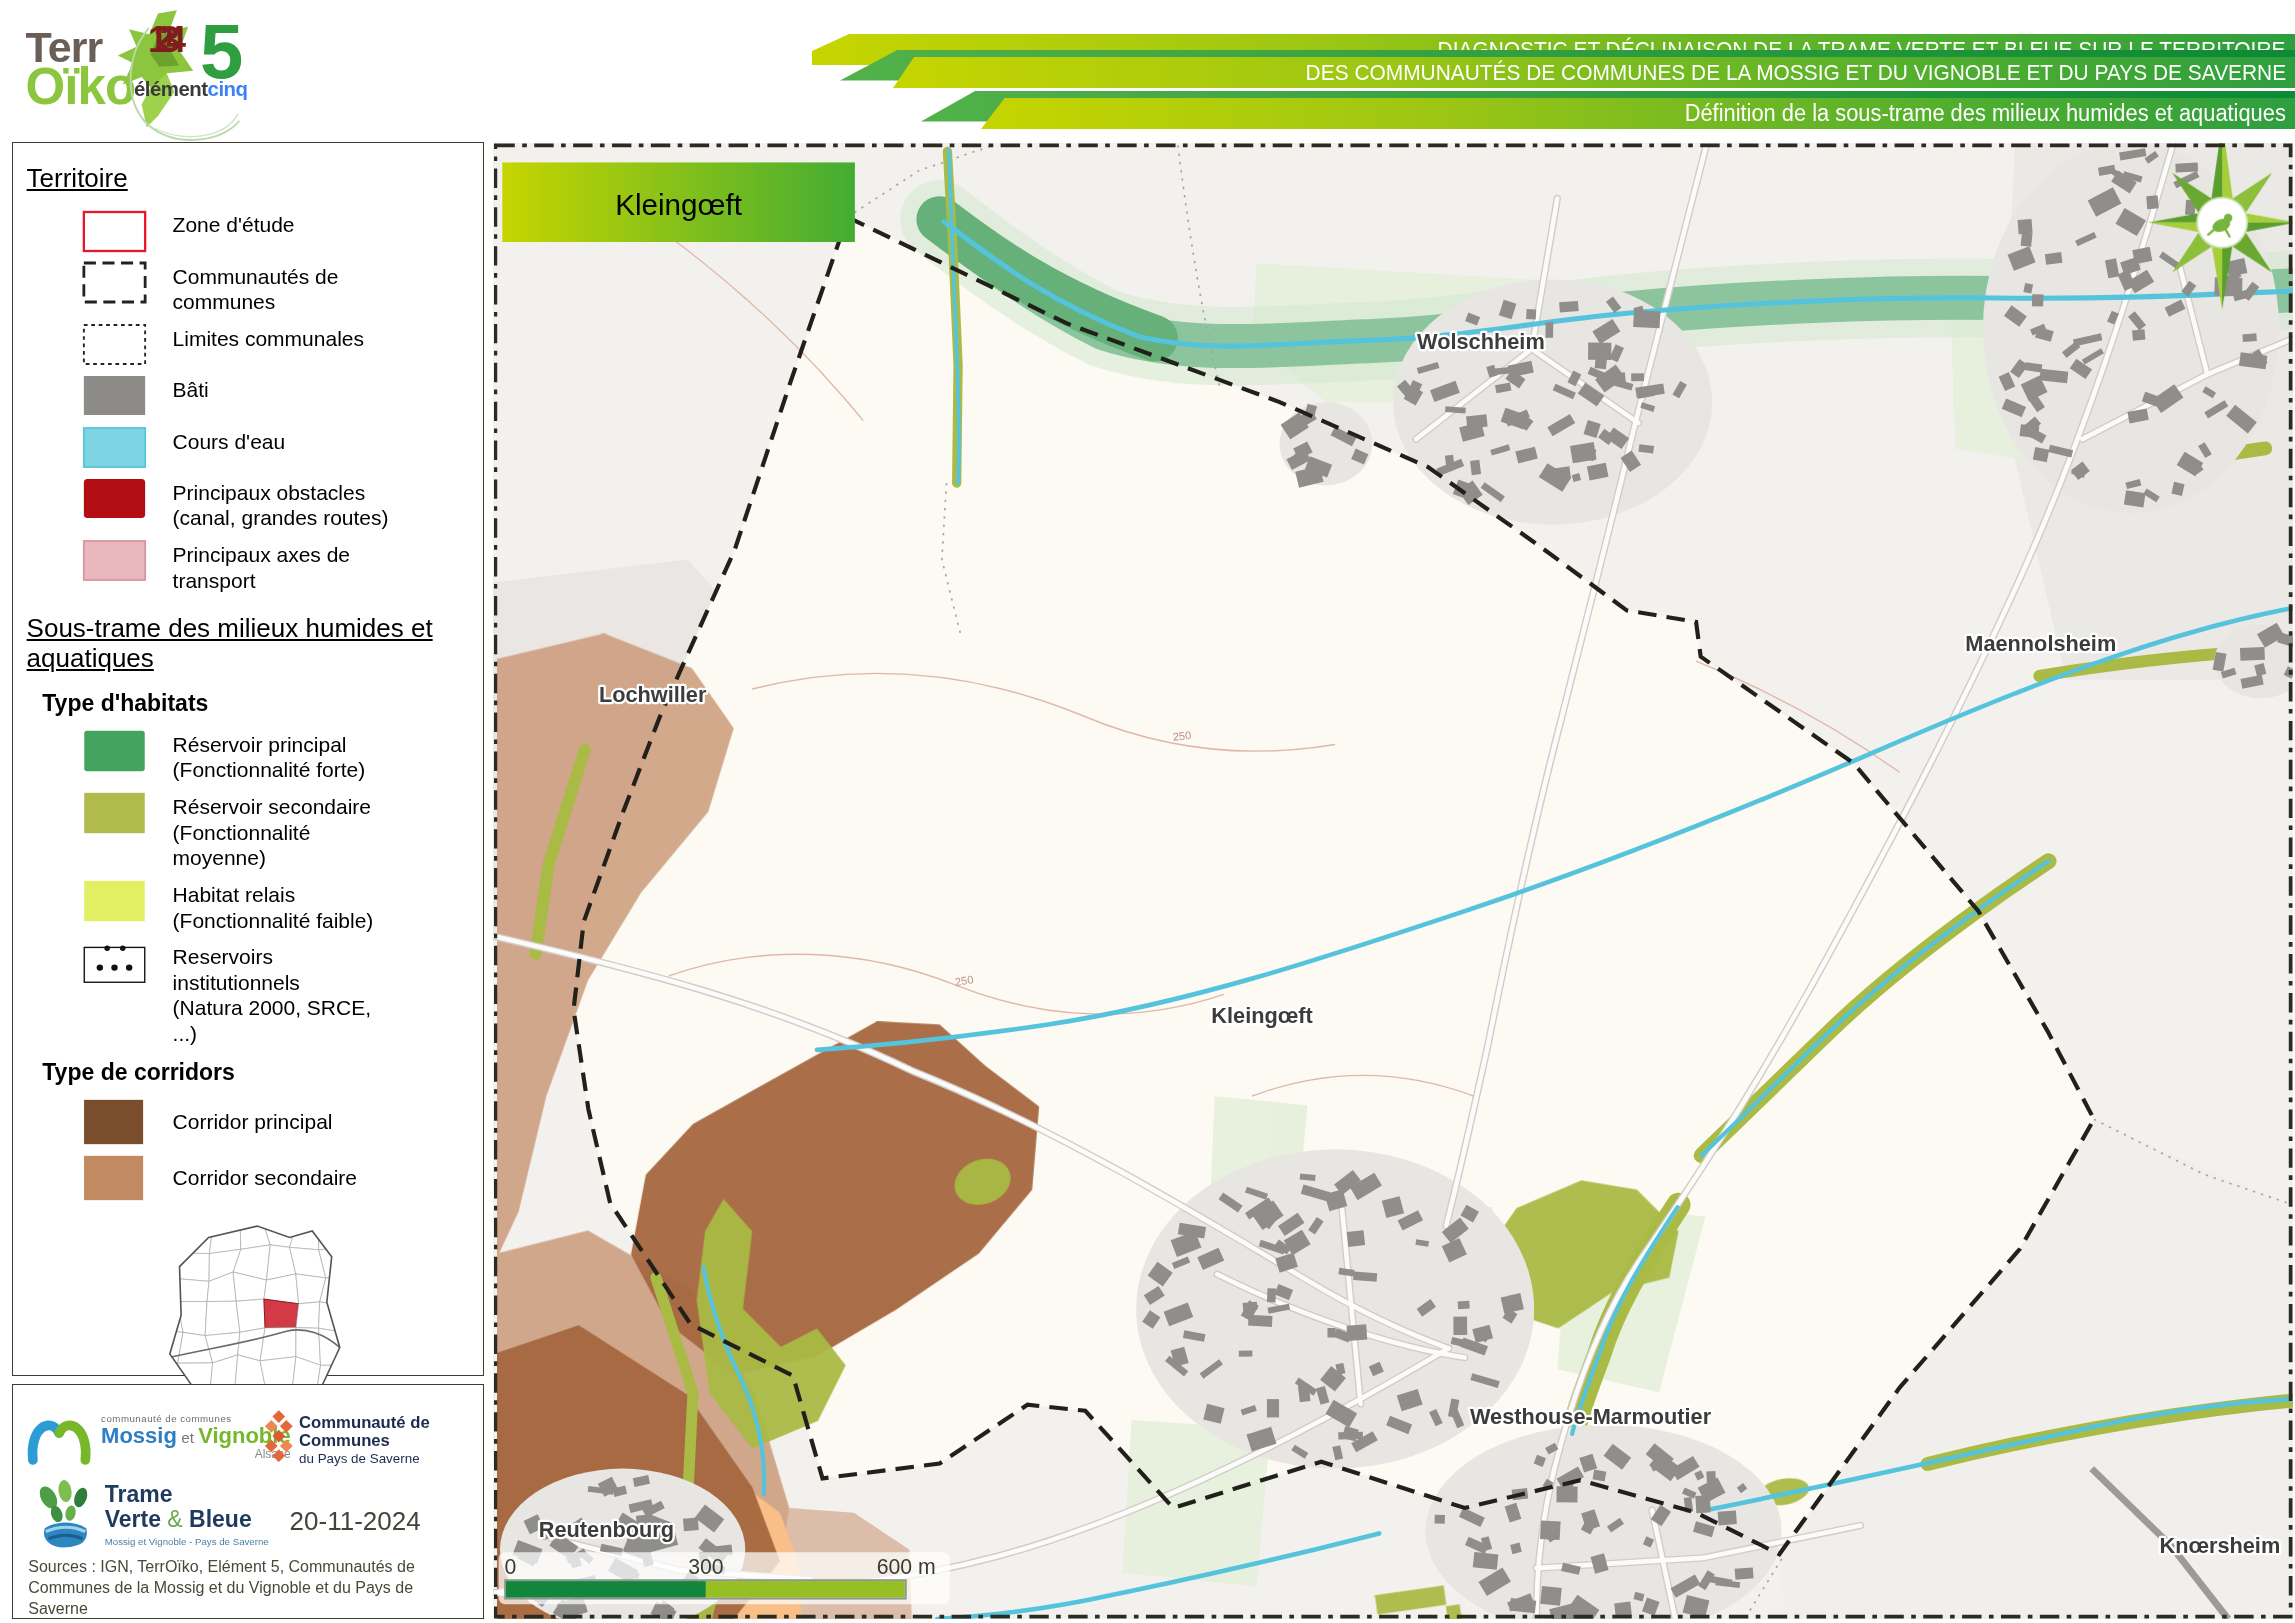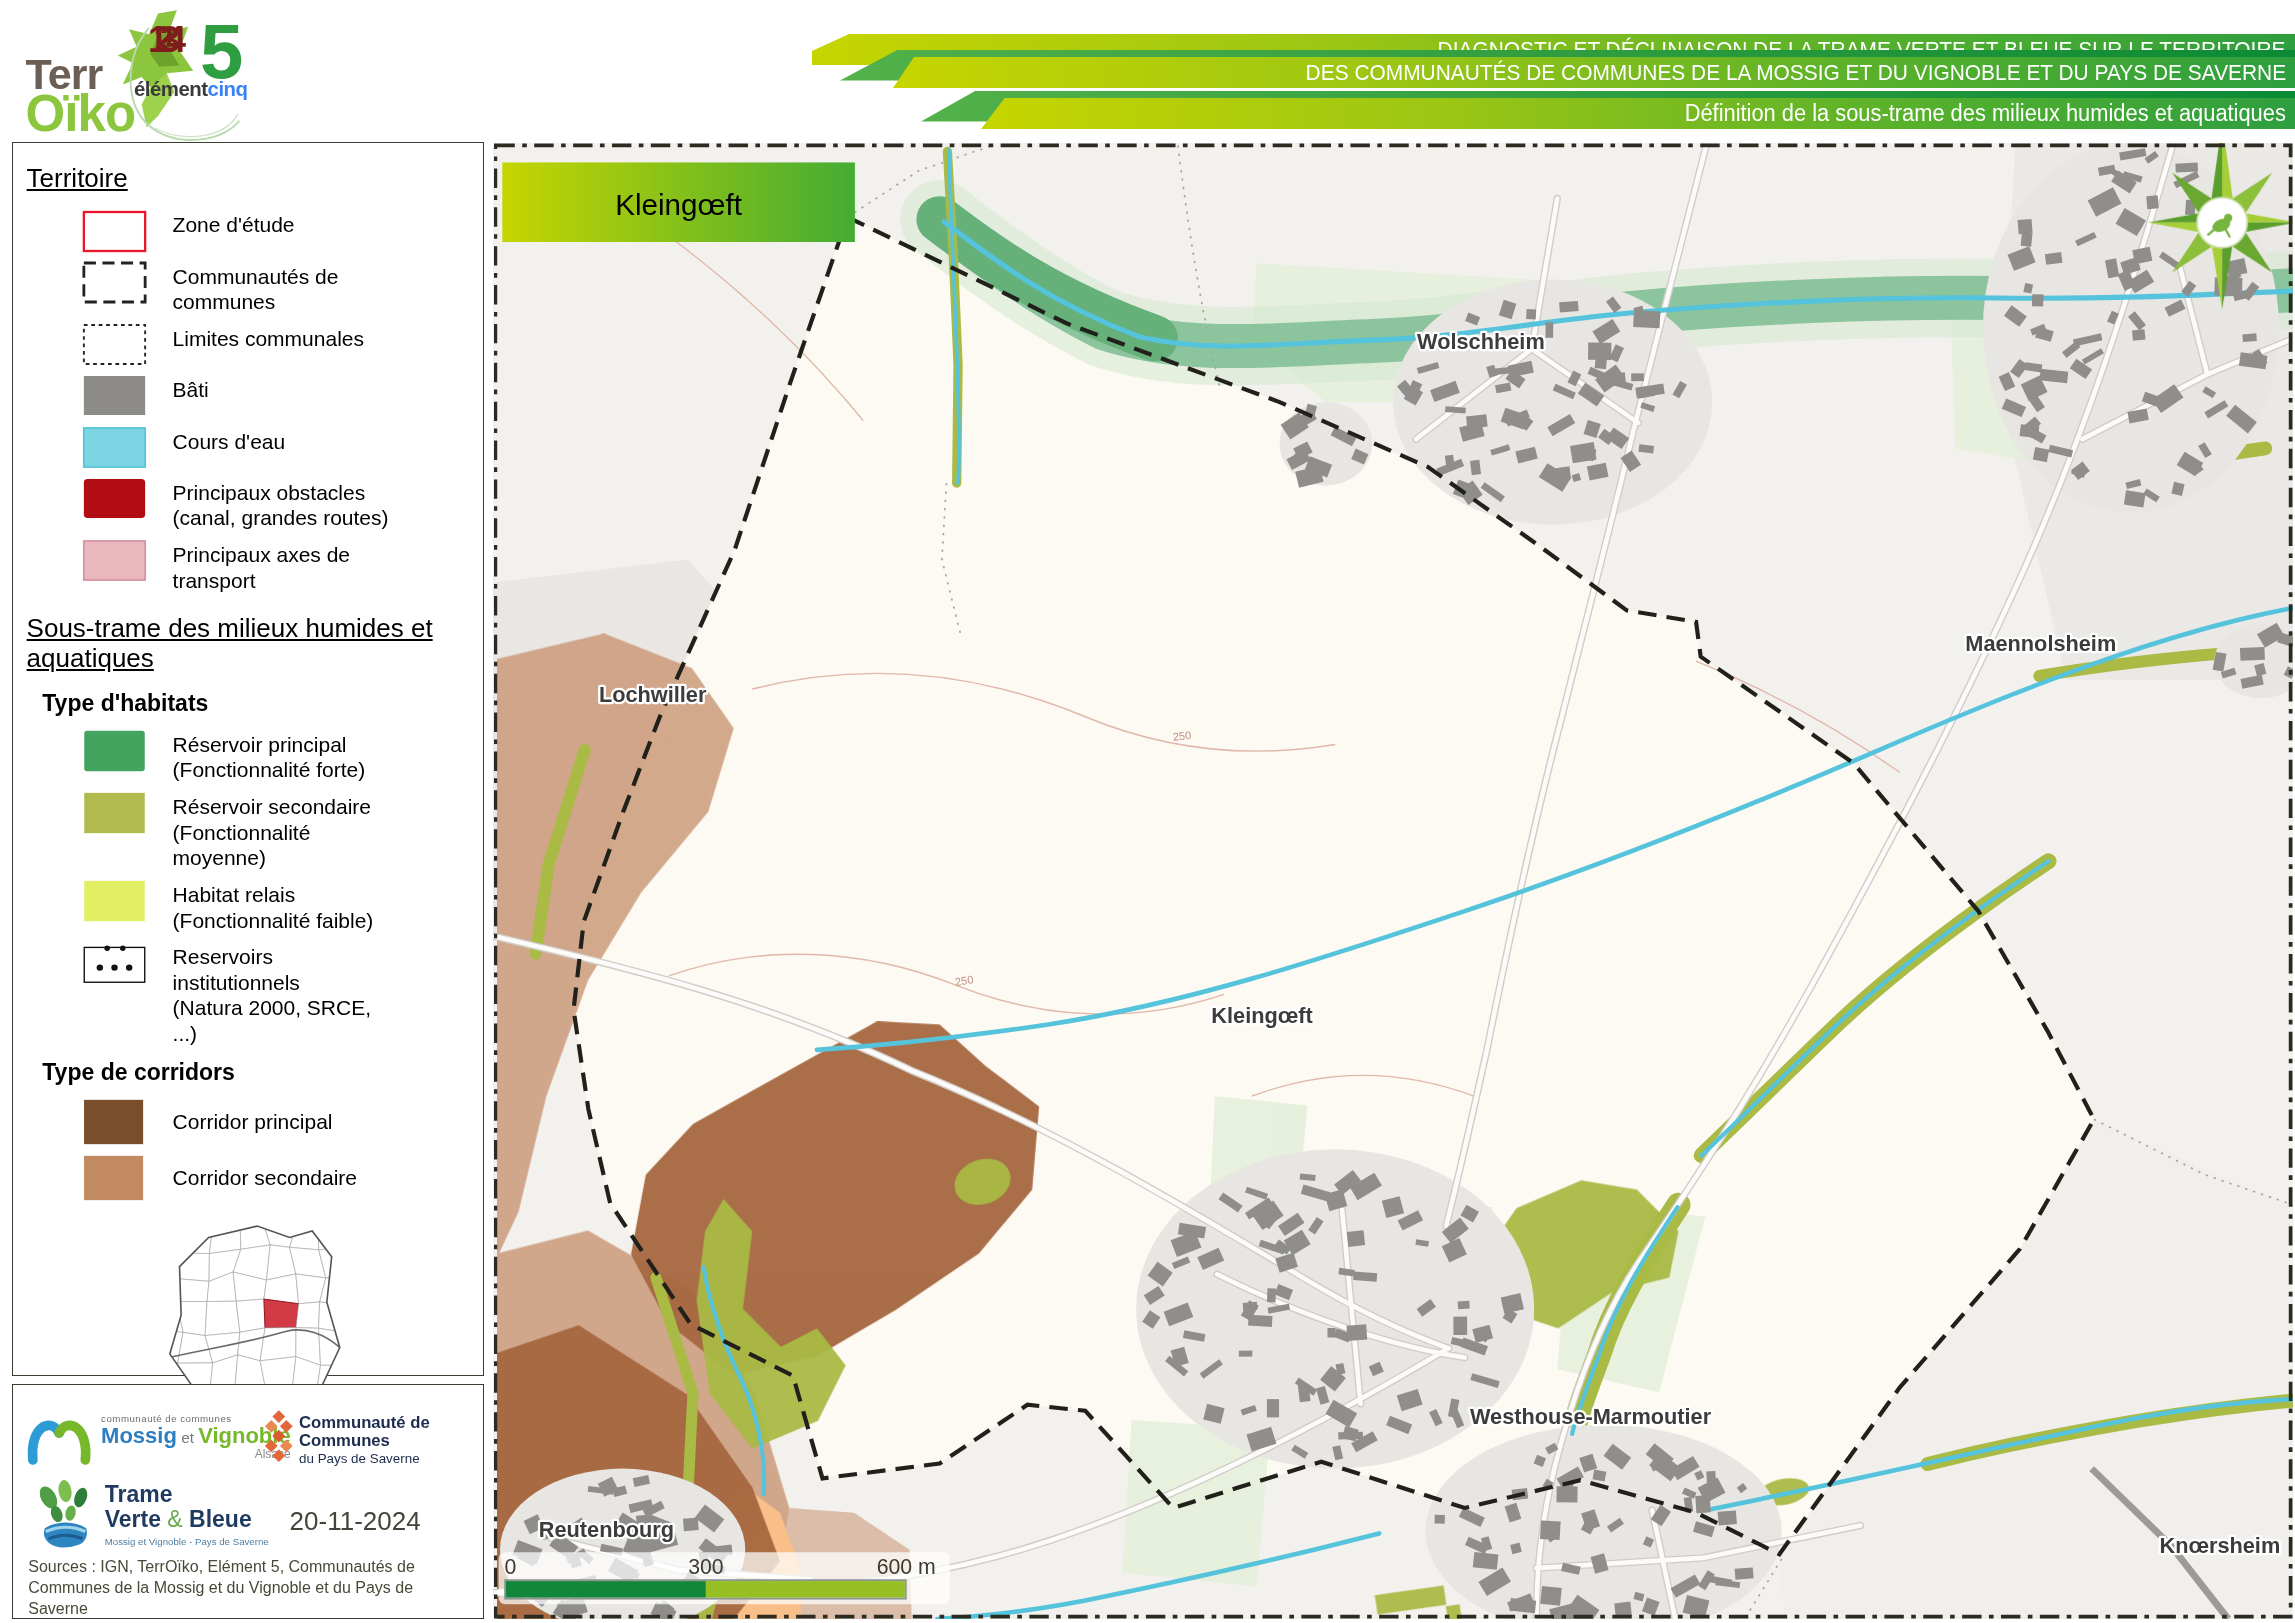--- a/index.html
+++ b/index.html
@@ -1,21 +1,21 @@
 <!DOCTYPE html>
 <html style="font-size:7.4px"><head>
 <meta charset="utf-8">
 <style>
   html,body{margin:0;padding:0;background:#ffffff;}
   #canvas{position:relative;width:2295px;height:1623px;background:#ffffff;
           font-family:"Liberation Sans",sans-serif;overflow:hidden;}
 
   
   #logo-terroiko{position:absolute;left:25.5px;top:28px;width:194px;height:106px;}
-  #tk-terr{font-weight:bold;font-size:43px;color:#6b5e55;line-height:.9;letter-spacing:-0.9px;margin-top:27px;}
+  #tk-terr{font-weight:bold;font-size:43px;color:#6b5e55;line-height:.9;letter-spacing:-0.9px;}
   #tk-oiko{font-weight:bold;font-size:51px;color:#8cc63e;line-height:.9;letter-spacing:-0.9px;margin-top:-2.8px;}
   #tk-frog{position:absolute;left:88px;top:-18.5px;}
   #logo-element5{position:absolute;left:134px;top:18.5px;width:106px;height:106px;}
   .e5-digits{position:absolute;left:14px;top:0;font-size:36px;color:#7f1d1d;letter-spacing:-14px;font-weight:bold;}
   .e5-five{position:absolute;left:66px;top:-13px;font-size:78px;color:#2f9e41;font-weight:bold;}
   .e5-words{position:absolute;left:0px;top:59px;font-size:20.4px;font-weight:bold;color:#3a3a3a;letter-spacing:-0.5px;}
   .e5-cinq{color:#3b82f6;}
   .e5-swirl{position:absolute;left:-13px;top:-4.6px;}
 
   .banner{position:absolute;right:0;height:31px;}

